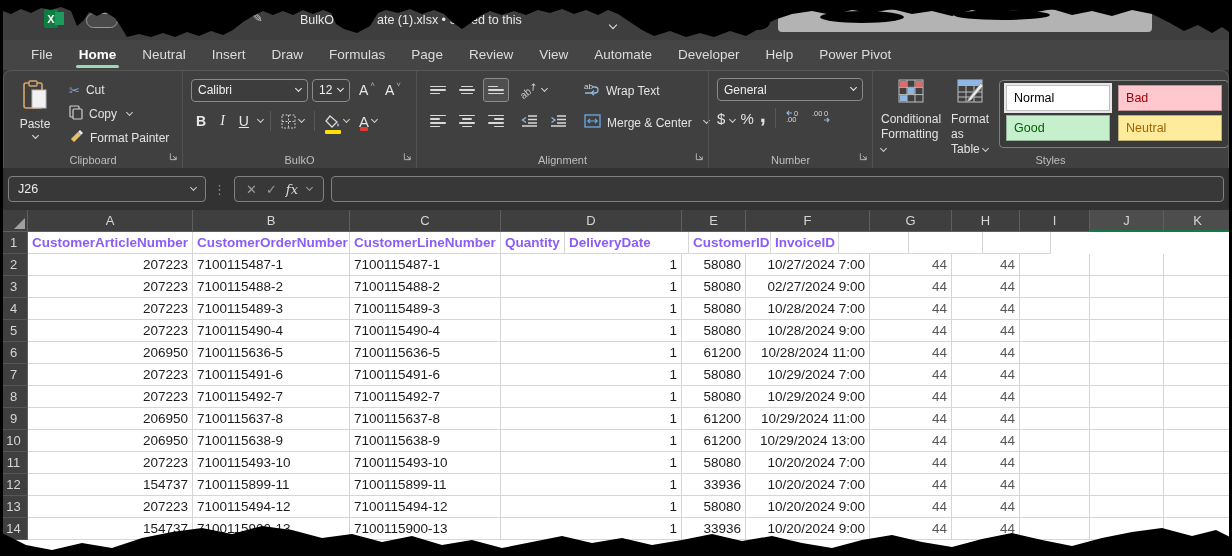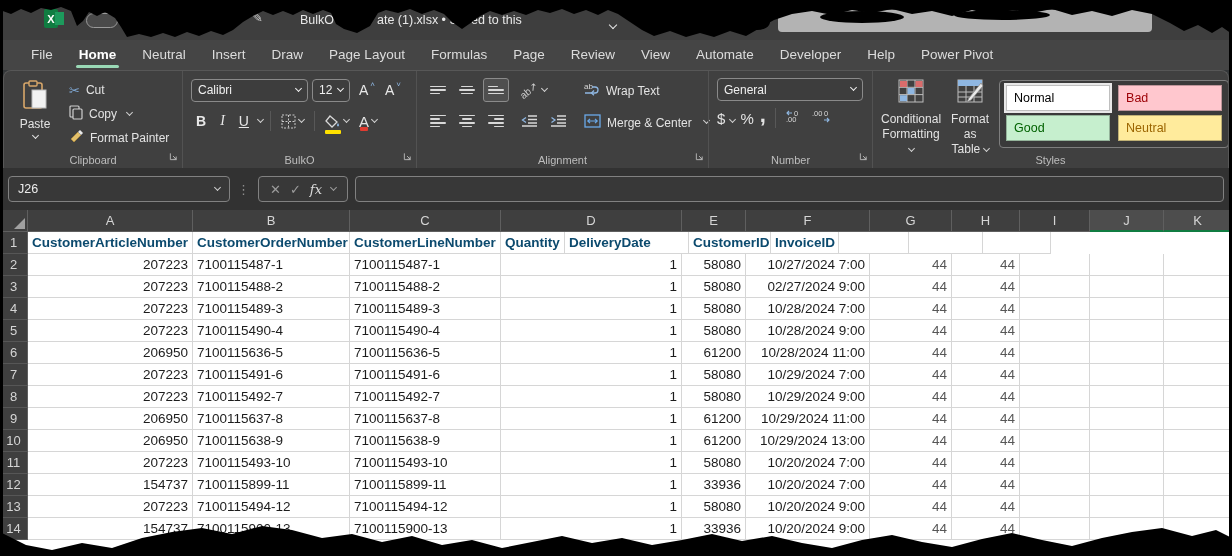--- a/index.html
+++ b/index.html
@@ -63,46 +63,46 @@
   .bars { display:flex; flex-direction:column; gap:2px; }
   .bars i { display:block; height:1.6px; background:#d8d8d8; border-radius:1px; }
 
   
   .g-number { width:164px; display:flex; flex-direction:column; gap:7px; }
   .numrow { display:flex; align-items:center; gap:6px; font-size:15px; }
   .numglyph { color:#e3e3e3; cursor:pointer; }
 
   
   .g-styles { flex:1; display:flex; gap:10px; overflow:hidden; }
-  .bigbtn { display:flex; flex-direction:column; align-items:center; width:86px; cursor:pointer; text-align:center; line-height:1.25; padding-top:1px; }
+  .bigbtn { display:flex; flex-direction:column; align-items:center; width:86px; cursor:pointer; text-align:left; line-height:1.25; padding-top:1px; }
   .bigbtn .lbl2 { margin-top:3px; }
   .gallery { border:1px solid #7e7e7e; border-radius:4px; background:#3a3a3a; padding:4px 6px; display:grid; grid-template-columns:104px 104px; grid-auto-rows:26px; gap:4px 8px; height:68px; margin-top:2px; }
   .style-cell { display:flex; align-items:center; padding:0 7px; font-size:12.5px; border:1px solid rgba(0,0,0,.25); cursor:pointer; }
   .style-cell.sel { outline:2px solid #e8e8e8; outline-offset:0px; }
 
   
   .fxrow { position:absolute; left:0; top:168px; width:1232px; height:42px; background:#323232; display:flex; align-items:center; padding:0 8px; gap:7px; }
-  .namebox { width:222px; height:26px; border:1px solid #818181; border-radius:4px; color:#ececec; font-size:12.5px; display:flex; align-items:center; justify-content:space-between; padding:0 9px; background:#383838; cursor:text; }
+  .namebox { width:198px; height:26px; border:1px solid #818181; border-radius:4px; color:#ececec; font-size:12.5px; display:flex; align-items:center; justify-content:space-between; padding:0 9px; background:#383838; cursor:text; }
   .dots { color:#8d8d8d; font-size:13px; letter-spacing:1px; cursor:ew-resize; }
   .fxbox { width:90px; height:26px; border:1px solid #818181; border-radius:4px; background:#383838; display:flex; align-items:center; justify-content:center; gap:9px; color:#9c9c9c; font-size:13px; }
   .fxbox .fx { color:#dcdcdc; font-family:"DejaVu Serif","Liberation Serif",serif; font-style:italic; }
   .fbar { flex:1; height:26px; border:1px solid #818181; border-radius:4px; background:#383838; color:#eee; font-size:12.5px; padding:0 8px; line-height:24px; cursor:text; }
 
   
   .sheet { position:absolute; left:0; top:210px; width:1232px; height:346px; background:#fff; }
   .chrow { display:flex; height:22px; background:#3f3f3f; }
   .corner { position:relative; width:28px; border-right:1px solid #5f5f5f; border-bottom:1px solid #5f5f5f; background:#3f3f3f; cursor:pointer; }
   .corner::after { content:""; position:absolute; right:2px; bottom:2px; border-bottom:11px solid #a0a0a0; border-left:11px solid transparent; }
   .ch { display:flex; align-items:center; justify-content:center; color:#d5d5d5; font-size:13px; border-right:1px solid #5f5f5f; border-bottom:1px solid #5f5f5f; cursor:pointer; }
   .ch.selcol { background:#4d4d4d; border-bottom:2px solid #107c41; }
   .srow { display:flex; height:22px; }
   .rowhdr { width:28px; background:#3f3f3f; color:#d5d5d5; font-size:13px; display:flex; align-items:center; justify-content:center; border-right:1px solid #5f5f5f; border-bottom:1px solid #565656; cursor:pointer; }
   .cell { display:flex; align-items:center; padding:0 4px; font-size:13.5px; color:#1c1c1c; background:#fff; border-right:1px solid #d6d6d6; border-bottom:1px solid #d6d6d6; overflow:hidden; white-space:nowrap; cursor:cell; }
   .cell.right { justify-content:flex-end; }
-  .cell.hdr { font-weight:bold; color:#0c4a6e; }
+  .cell.hdr { font-weight:bold; color:#8b5cf6; }
   .cell.dim { color:#575757; }
 
   
   .torn { position:absolute; left:0; top:0; z-index:50; pointer-events:none; }
 </style>
 </head>
 <body>
 
 <div id="stage">
 
@@ -121,21 +121,20 @@
     <span class="title-chev"><i class="cv"></i></span>
     <span class="search-remnant"></span>
   </div>
 
   <div class="tabrow" id="tabrow">
       <div class="tab">File</div>
       <div class="tab active">Home</div>
       <div class="tab">Neutral</div>
       <div class="tab">Insert</div>
       <div class="tab">Draw</div>
-      <div class="tab">Page Layout</div>
       <div class="tab">Formulas</div>
       <div class="tab">Page</div>
       <div class="tab">Review</div>
       <div class="tab">View</div>
       <div class="tab">Automate</div>
       <div class="tab">Developer</div>
       <div class="tab">Help</div>
       <div class="tab">Power Pivot</div>
     </div>
 

